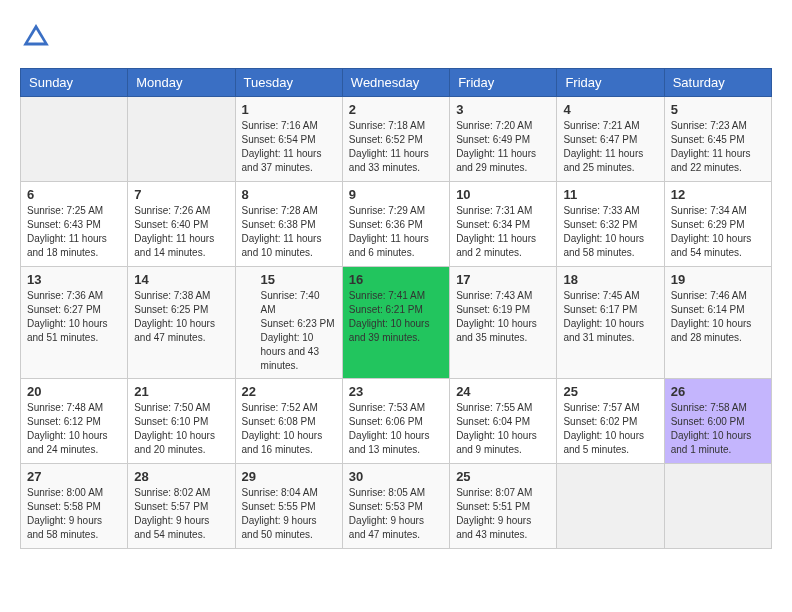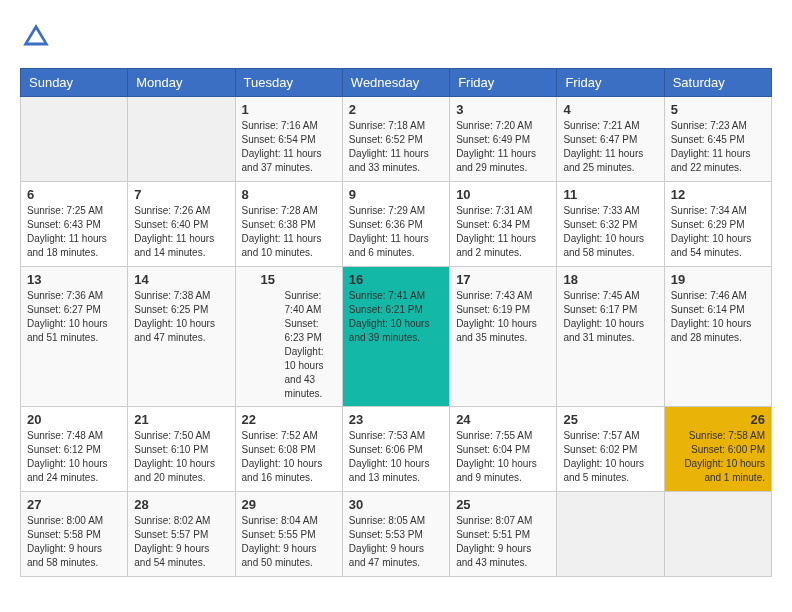--- a/index.html
+++ b/index.html
@@ -211,25 +211,25 @@
 Daylight: 10 hours and 51 minutes.</div>
         </td>
         <td style="background: rgb(249, 249, 249);">
           <span class="day-number">14</span>
           <div class="day-info" style="white-space: pre-line;">Sunrise: 7:38 AM
 Sunset: 6:25 PM
 Daylight: 10 hours and 47 minutes.</div>
         </td>
         <td style="background: rgb(249, 249, 249); padding-left: 25px;">
           <span class="day-number">15</span>
-          <div class="day-info" style="white-space: pre-line; margin-left: 24px;">Sunrise: 7:40 AM
+          <div class="day-info" style="white-space: pre-line;">Sunrise: 7:40 AM
 Sunset: 6:23 PM
 Daylight: 10 hours and 43 minutes.</div>
         </td>
-        <td style="background: #14b8a6;">
+        <td style="background: #22c55e;">
           <span class="day-number">16</span>
           <div class="day-info" style="white-space: pre-line;">Sunrise: 7:41 AM
 Sunset: 6:21 PM
 Daylight: 10 hours and 39 minutes.</div>
         </td>
         <td style="background: rgb(249, 249, 249);">
           <span class="day-number">17</span>
           <div class="day-info" style="white-space: pre-line;">Sunrise: 7:43 AM
 Sunset: 6:19 PM
 Daylight: 10 hours and 35 minutes.</div>
@@ -277,21 +277,21 @@
           <div class="day-info" style="white-space: pre-line;">Sunrise: 7:55 AM
 Sunset: 6:04 PM
 Daylight: 10 hours and 9 minutes.</div>
         </td>
         <td style="background: rgb(255, 255, 255);">
           <span class="day-number">25</span>
           <div class="day-info" style="white-space: pre-line;">Sunrise: 7:57 AM
 Sunset: 6:02 PM
 Daylight: 10 hours and 5 minutes.</div>
         </td>
-        <td style="background: #eab308; text-align: right;">
+        <td style="background: #c4b5fd;">
           <span class="day-number">26</span>
           <div class="day-info" style="white-space: pre-line;">Sunrise: 7:58 AM
 Sunset: 6:00 PM
 Daylight: 10 hours and 1 minute.</div>
         </td>
       </tr>
       <tr class="week-row">
         <td style="background: rgb(249, 249, 249);">
           <span class="day-number">27</span>
           <div class="day-info" style="white-space: pre-line;">Sunrise: 8:00 AM

